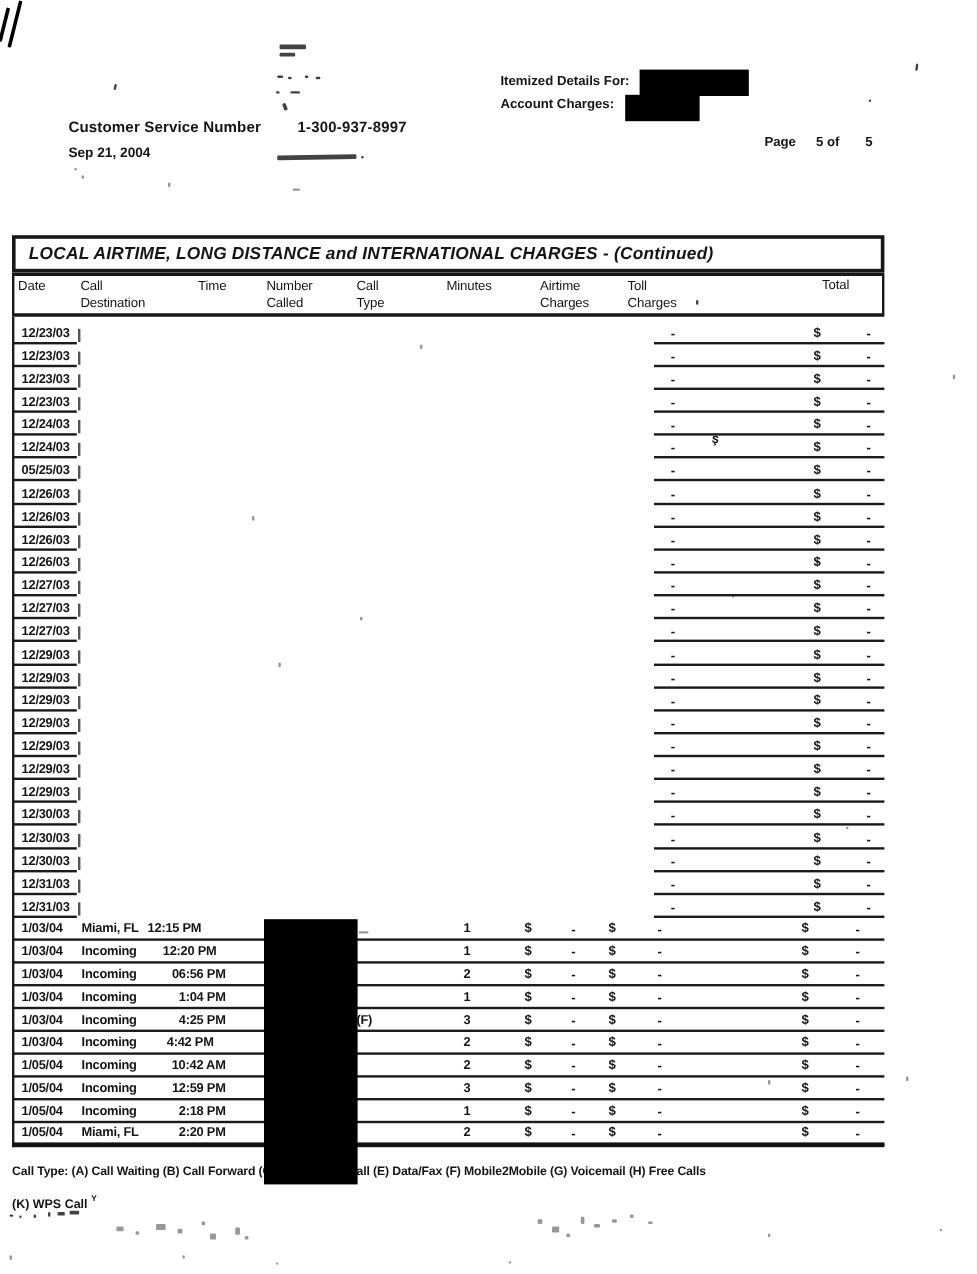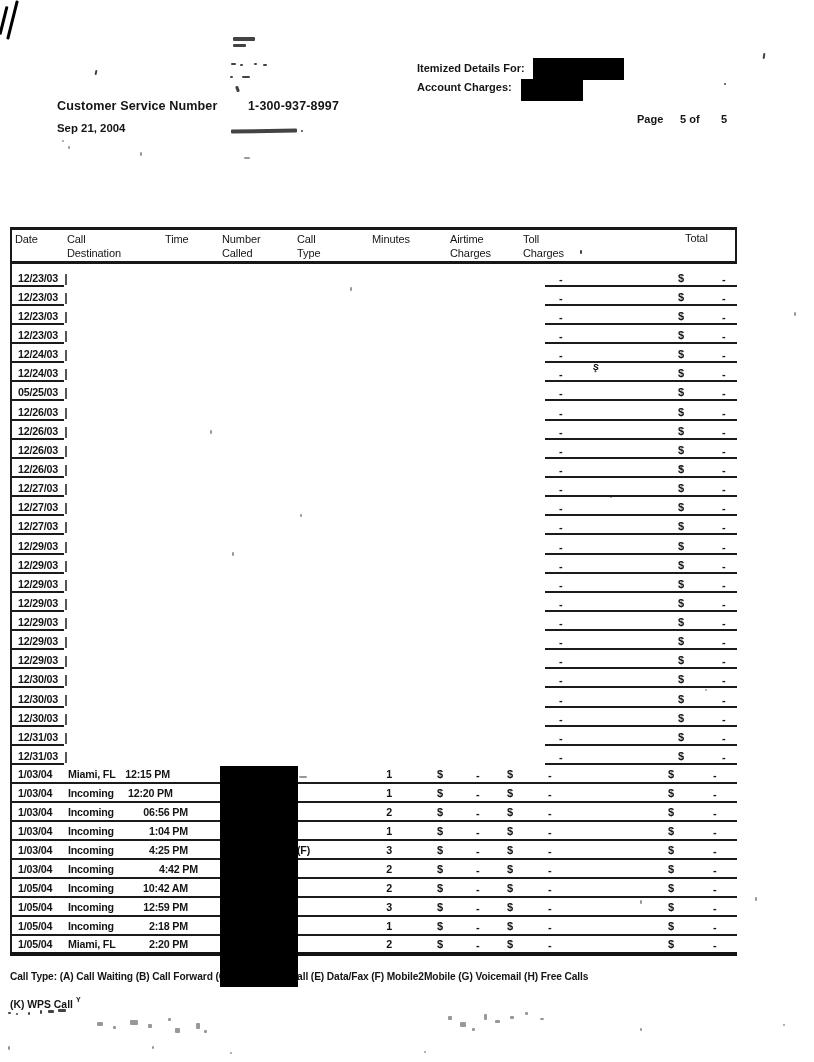--- a/index.html
+++ b/index.html
@@ -48,20 +48,23 @@
 
   <div class="abs h-small" style="left:417px;top:62px;">Itemized Details For:</div>
   <div class="abs h-small" style="left:417px;top:81px;">Account Charges:</div>
   <div class="abs redact" style="left:533px;top:58px;width:91px;height:22px;"></div>
   <div class="abs redact" style="left:521px;top:79px;width:62px;height:22px;"></div>
 
   <div class="abs h-small" style="left:637px;top:113px;">Page</div>
   <div class="abs h-small" style="left:680px;top:113px;">5 of</div>
   <div class="abs h-small" style="left:721px;top:113px;">5</div>
 
+  <div class="abs title-box">
+    <div class="abs title-text">LOCAL AIRTIME, LONG DISTANCE and INTERNATIONAL CHARGES  - (Continued)</div>
+  </div>
   <div class="abs header-box" id="header-box">
       <div class="colh" style="left: 3px; top: 3px;">Date</div>
       <div class="colh" style="left: 55px; top: 3px;">Call</div>
       <div class="colh" style="left: 55px; top: 17px;">Destination</div>
       <div class="colh" style="left: 153px; top: 3px;">Time</div>
       <div class="colh" style="left: 210px; top: 3px;">Number</div>
       <div class="colh" style="left: 210px; top: 17px;">Called</div>
       <div class="colh" style="left: 285px; top: 3px;">Call</div>
       <div class="colh" style="left: 285px; top: 17px;">Type</div>
       <div class="colh" style="left: 360px; top: 3px;">Minutes</div>
@@ -356,33 +359,33 @@
         <div class="cell" style="left: 55px; bottom: 2px; width: 1.5px; height: 11px; background: rgb(42, 42, 42); opacity: 0.8;"></div>
         <div class="cell" style="left: 535px; top: 0px; width: 192px; height: 100%; border-bottom: 2px solid rgb(27, 27, 27);">
           <div class="money" style="left: 14px; bottom: 0px;">-</div>
           <div class="money" style="left: 133px; bottom: 1px;">$</div>
           <div class="money" style="left: 177px; bottom: 0px;">-</div>
         </div>
       </div>
       <div class="row" style="position: absolute; left: 10px; top: 765.2px; width: 727px; height: 19px; border-bottom: 2px solid rgb(27, 27, 27);">
         <div class="rtext" style="left: 8px; bottom: 2px;">1/03/04</div>
         <div class="rtext" style="left: 58px; bottom: 2px;">Miami, FL</div>
-        <div class="rtext" style="left: 100px; bottom: 2px; width: 60px; text-align: right;">12:15 PM</div>
+        <div class="rtext" style="left: 113px; bottom: 2px; width: 60px; ">12:15 PM</div>
         <div class="rtext" style="left: 352px; bottom: 2px; width: 30px; text-align: right;">1</div>
         <div class="money" style="left: 427px; bottom: 2px;">$</div>
         <div class="money" style="left: 466px; bottom: 1px;">-</div>
         <div class="money" style="left: 497px; bottom: 2px;">$</div>
         <div class="money" style="left: 538px; bottom: 1px;">-</div>
         <div class="money" style="left: 658px; bottom: 2px;">$</div>
         <div class="money" style="left: 703px; bottom: 1px;">-</div>
       </div>
       <div class="row" style="position: absolute; left: 10px; top: 784.2px; width: 727px; height: 19px; border-bottom: 2px solid rgb(27, 27, 27);">
         <div class="rtext" style="left: 8px; bottom: 2px;">1/03/04</div>
         <div class="rtext" style="left: 58px; bottom: 2px;">Incoming</div>
-        <div class="rtext" style="left: 118px; bottom: 2px; width: 60px; text-align: left;">12:20 PM</div>
+        <div class="rtext" style="left: 118px; bottom: 2px; width: 60px; text-align: center;">12:20 PM</div>
         <div class="rtext" style="left: 352px; bottom: 2px; width: 30px; text-align: right;">1</div>
         <div class="money" style="left: 427px; bottom: 2px;">$</div>
         <div class="money" style="left: 466px; bottom: 1px;">-</div>
         <div class="money" style="left: 497px; bottom: 2px;">$</div>
         <div class="money" style="left: 538px; bottom: 1px;">-</div>
         <div class="money" style="left: 658px; bottom: 2px;">$</div>
         <div class="money" style="left: 703px; bottom: 1px;">-</div>
       </div>
       <div class="row" style="position: absolute; left: 10px; top: 803.2px; width: 727px; height: 19px; border-bottom: 2px solid rgb(27, 27, 27);">
         <div class="rtext" style="left: 8px; bottom: 2px;">1/03/04</div>
@@ -417,21 +420,21 @@
         <div class="money" style="left: 427px; bottom: 2px;">$</div>
         <div class="money" style="left: 466px; bottom: 1px;">-</div>
         <div class="money" style="left: 497px; bottom: 2px;">$</div>
         <div class="money" style="left: 538px; bottom: 1px;">-</div>
         <div class="money" style="left: 658px; bottom: 2px;">$</div>
         <div class="money" style="left: 703px; bottom: 1px;">-</div>
       </div>
       <div class="row" style="position: absolute; left: 10px; top: 860.2px; width: 727px; height: 19px; border-bottom: 2px solid rgb(27, 27, 27);">
         <div class="rtext" style="left: 8px; bottom: 2px;">1/03/04</div>
         <div class="rtext" style="left: 58px; bottom: 2px;">Incoming</div>
-        <div class="rtext" style="left: 128px; bottom: 2px; width: 60px; text-align: right;">4:42 PM</div>
+        <div class="rtext" style="left: 108px; bottom: 2px; width: 60px; text-align: right;">4:42 PM</div>
         <div class="rtext" style="left: 352px; bottom: 2px; width: 30px; text-align: right;">2</div>
         <div class="money" style="left: 427px; bottom: 2px;">$</div>
         <div class="money" style="left: 466px; bottom: 1px;">-</div>
         <div class="money" style="left: 497px; bottom: 2px;">$</div>
         <div class="money" style="left: 538px; bottom: 1px;">-</div>
         <div class="money" style="left: 658px; bottom: 2px;">$</div>
         <div class="money" style="left: 703px; bottom: 1px;">-</div>
       </div>
       <div class="row" style="position: absolute; left: 10px; top: 879.2px; width: 727px; height: 19px; border-bottom: 2px solid rgb(27, 27, 27);">
         <div class="rtext" style="left: 8px; bottom: 2px;">1/05/04</div>

